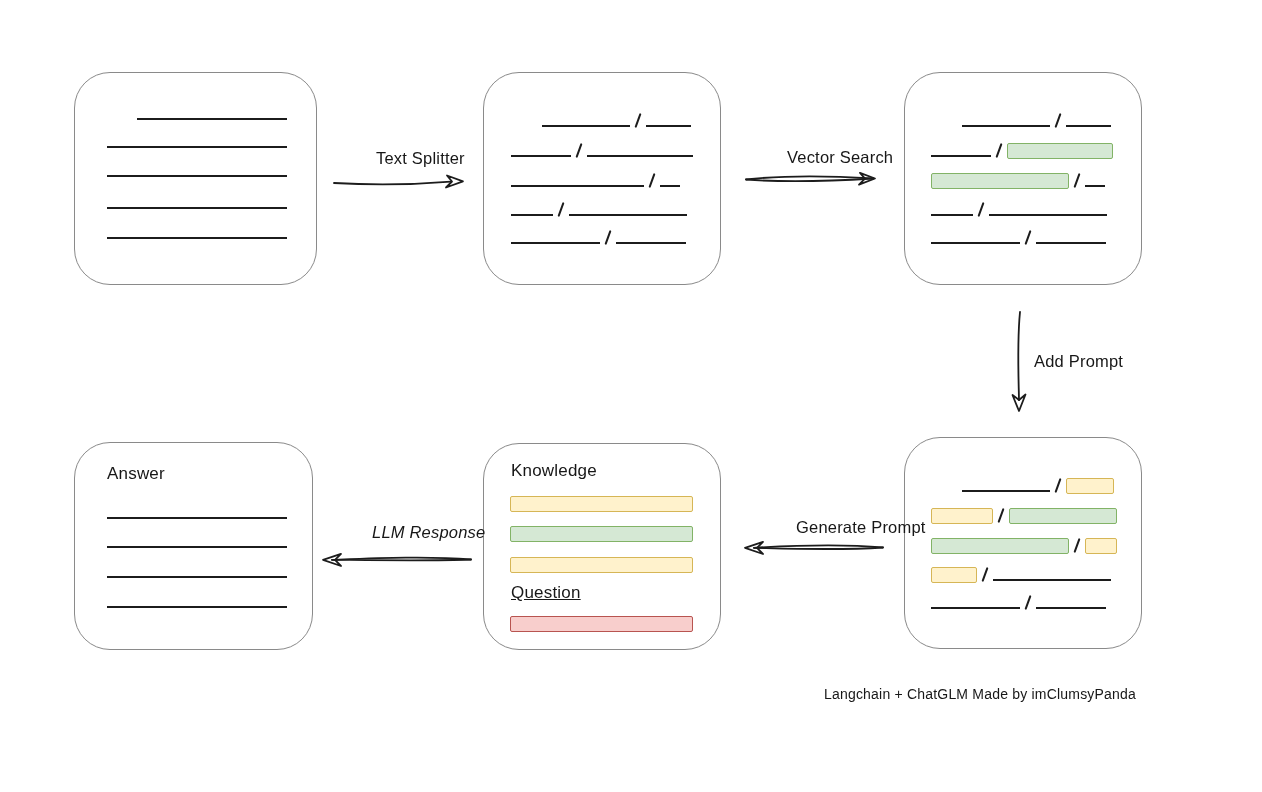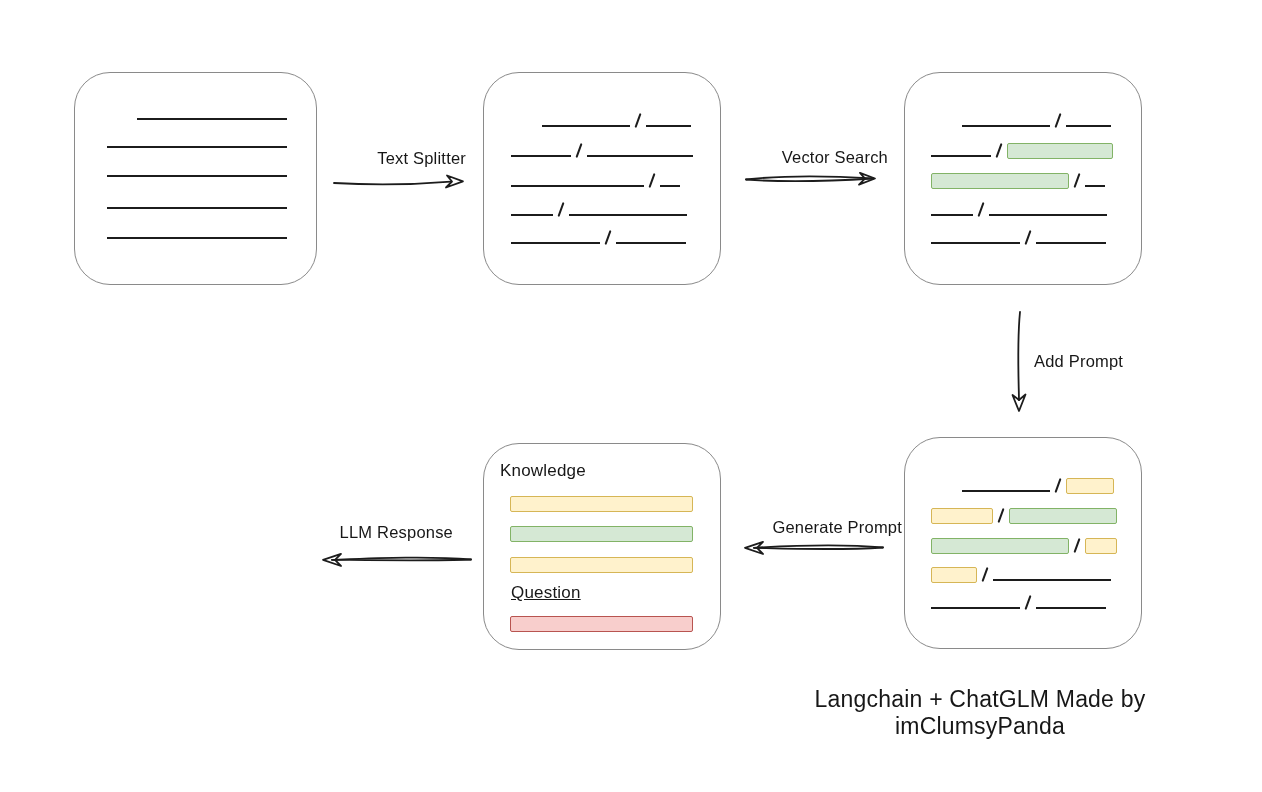--- a/index.html
+++ b/index.html
@@ -4,23 +4,23 @@
 <style>
   html,body{margin:0;padding:0;background:#fff;}
   #page{position:relative;width:1262px;height:792px;background:#ffffff;overflow:hidden;
         font-family:"Liberation Sans","DejaVu Sans",sans-serif;color:#171717;}
   .box{position:absolute;background:#ffffff;border:1.4px solid #8a8a8a;border-radius:36px;box-sizing:border-box;}
   .row{position:absolute;display:flex;align-items:flex-end;height:18px;}
   .seg-line{height:0;border-top:2px solid #1c1c1c;margin-bottom:2px;}
   .slash{width:2px;height:15px;transform:rotate(20deg);margin:0 7px 1px 7px;border-radius:1px;}
   .seg-rect{height:16px;border:1.6px solid;border-radius:2px;box-sizing:border-box;}
   .flow-label{position:absolute;font-size:16.5px;letter-spacing:.2px;white-space:nowrap;}
-  .flow-label.centered{text-align:right;}
+  .flow-label.centered{text-align:left;margin-left:44px;}
   .box-label{position:absolute;font-size:17px;letter-spacing:.2px;white-space:nowrap;}
-  .caption{position:absolute;left:760px;top:686px;width:440px;text-align:center;font-size:23px;letter-spacing:.2px;}
+  .caption{position:absolute;left:760px;top:686px;width:440px;text-align:center;font-size:14px;letter-spacing:.2px;}
   svg.arrow{position:absolute;overflow:visible;}
   svg.arrow path{stroke:#1c1c1c;fill:none;stroke-width:1.8;stroke-linecap:round;stroke-linejoin:round;}
 </style>
 </head>
 <body>
 
 <div id="page">
 
   <div class="box" style="left:74px;top:72px;width:243px;height:213px;">
       <div class="row" style="top: 31px; left: 32px; padding-left: 30px;">
@@ -118,36 +118,51 @@
         <div class="seg-line" style="width: 118px; border-top-color: rgb(28, 28, 28);"></div>
       </div>
       <div class="row" style="top: 155px; left: 26px;">
         <div class="seg-line" style="width: 89px; border-top-color: rgb(28, 28, 28);"></div>
         <div class="slash" style="background: rgb(28, 28, 28);"></div>
         <div class="seg-line" style="width: 70px; border-top-color: rgb(28, 28, 28);"></div>
       </div>
     </div>
 
   <div class="box" style="left:483px;top:443px;width:238px;height:207px;">
-    <div class="box-label" style="left:16px;top:17px;">Knowledge</div>
+    <div class="box-label" style="left:27px;top:17px;">Knowledge</div>
     <div class="box-label" style="left:27px;top:139px;text-decoration:underline;">Question</div>
   <div class="row" style="top: 50px; left: 26px;">
         <div class="seg-rect" style="width: 183px; background: rgb(255, 242, 204); border-color: rgb(214, 182, 86);"></div>
       </div>
       <div class="row" style="top: 80px; left: 26px;">
         <div class="seg-rect" style="width: 183px; background: rgb(213, 232, 212); border-color: rgb(130, 179, 102);"></div>
       </div>
       <div class="row" style="top: 111px; left: 26px;">
         <div class="seg-rect" style="width: 183px; background: rgb(255, 242, 204); border-color: rgb(214, 182, 86);"></div>
       </div>
       <div class="row" style="top: 170px; left: 26px;">
         <div class="seg-rect" style="width: 183px; background: rgb(248, 206, 204); border-color: rgb(184, 84, 80);"></div>
       </div>
     </div>
 
+  <div class="box" style="left:74px;top:442px;width:239px;height:208px;">
+    <div class="box-label" style="left:32px;top:21px;">Answer</div>
+  <div class="row" style="top: 60px; left: 32px;">
+        <div class="seg-line" style="width: 180px; border-top-color: rgb(28, 28, 28);"></div>
+      </div>
+      <div class="row" style="top: 89px; left: 32px;">
+        <div class="seg-line" style="width: 180px; border-top-color: rgb(28, 28, 28);"></div>
+      </div>
+      <div class="row" style="top: 119px; left: 32px;">
+        <div class="seg-line" style="width: 180px; border-top-color: rgb(28, 28, 28);"></div>
+      </div>
+      <div class="row" style="top: 149px; left: 32px;">
+        <div class="seg-line" style="width: 180px; border-top-color: rgb(28, 28, 28);"></div>
+      </div>
+    </div>
 
   <div class="flow-label centered" style="left:332px;top:149px;width:134px;">Text Splitter</div>
   <svg class="arrow" style="left:332px;top:172px;" width="136" height="20" viewBox="0 0 136 20">
     <path d="M2,11 C45,13.5 90,12 119,9.6"></path>
     <path d="M115,3.5 L131,9.3 L114,15.5 L120,9.5 Z"></path>
   </svg>
 
   <div class="flow-label centered" style="left:743px;top:148px;width:145px;">Vector Search</div>
   <svg class="arrow" style="left:743px;top:169px;" width="146" height="20" viewBox="0 0 146 20">
     <path d="M3,10.5 C48,5.5 98,7.5 130,9.5"></path>
@@ -161,21 +176,21 @@
     <path d="M6.5,85 L13,101 L19.5,84.5 L13,90 Z"></path>
   </svg>
 
   <div class="flow-label centered" style="left:752px;top:518px;width:150px;">Generate Prompt</div>
   <svg class="arrow" style="left:738px;top:539px;" width="148" height="20" viewBox="0 0 148 20">
     <path d="M145,8.5 C100,4.5 55,6.5 16,8.8"></path>
     <path d="M145,8.5 C100,11.5 55,9.8 16,8.8"></path>
     <path d="M25,2.8 L7,8.8 L25,15 L19,8.9 Z"></path>
   </svg>
 
-  <div class="flow-label centered" style="left:328px;top:523px;width:125px;">LLM Response</div>
+  <div class="flow-label centered" style="left:328px;top:523px;width:125px;font-style:italic;">LLM Response</div>
   <svg class="arrow" style="left:316px;top:550px;" width="158" height="20" viewBox="0 0 158 20">
     <path d="M155,9.5 C112,6 60,8.2 16,9.8"></path>
     <path d="M155,9.5 C118,11 62,10.2 16,9.8"></path>
     <path d="M25,3.8 L7,9.8 L25,16 L19,9.9 Z"></path>
   </svg>
 
   <div class="caption">Langchain + ChatGLM Made by imClumsyPanda</div>
 
 </div>
 

